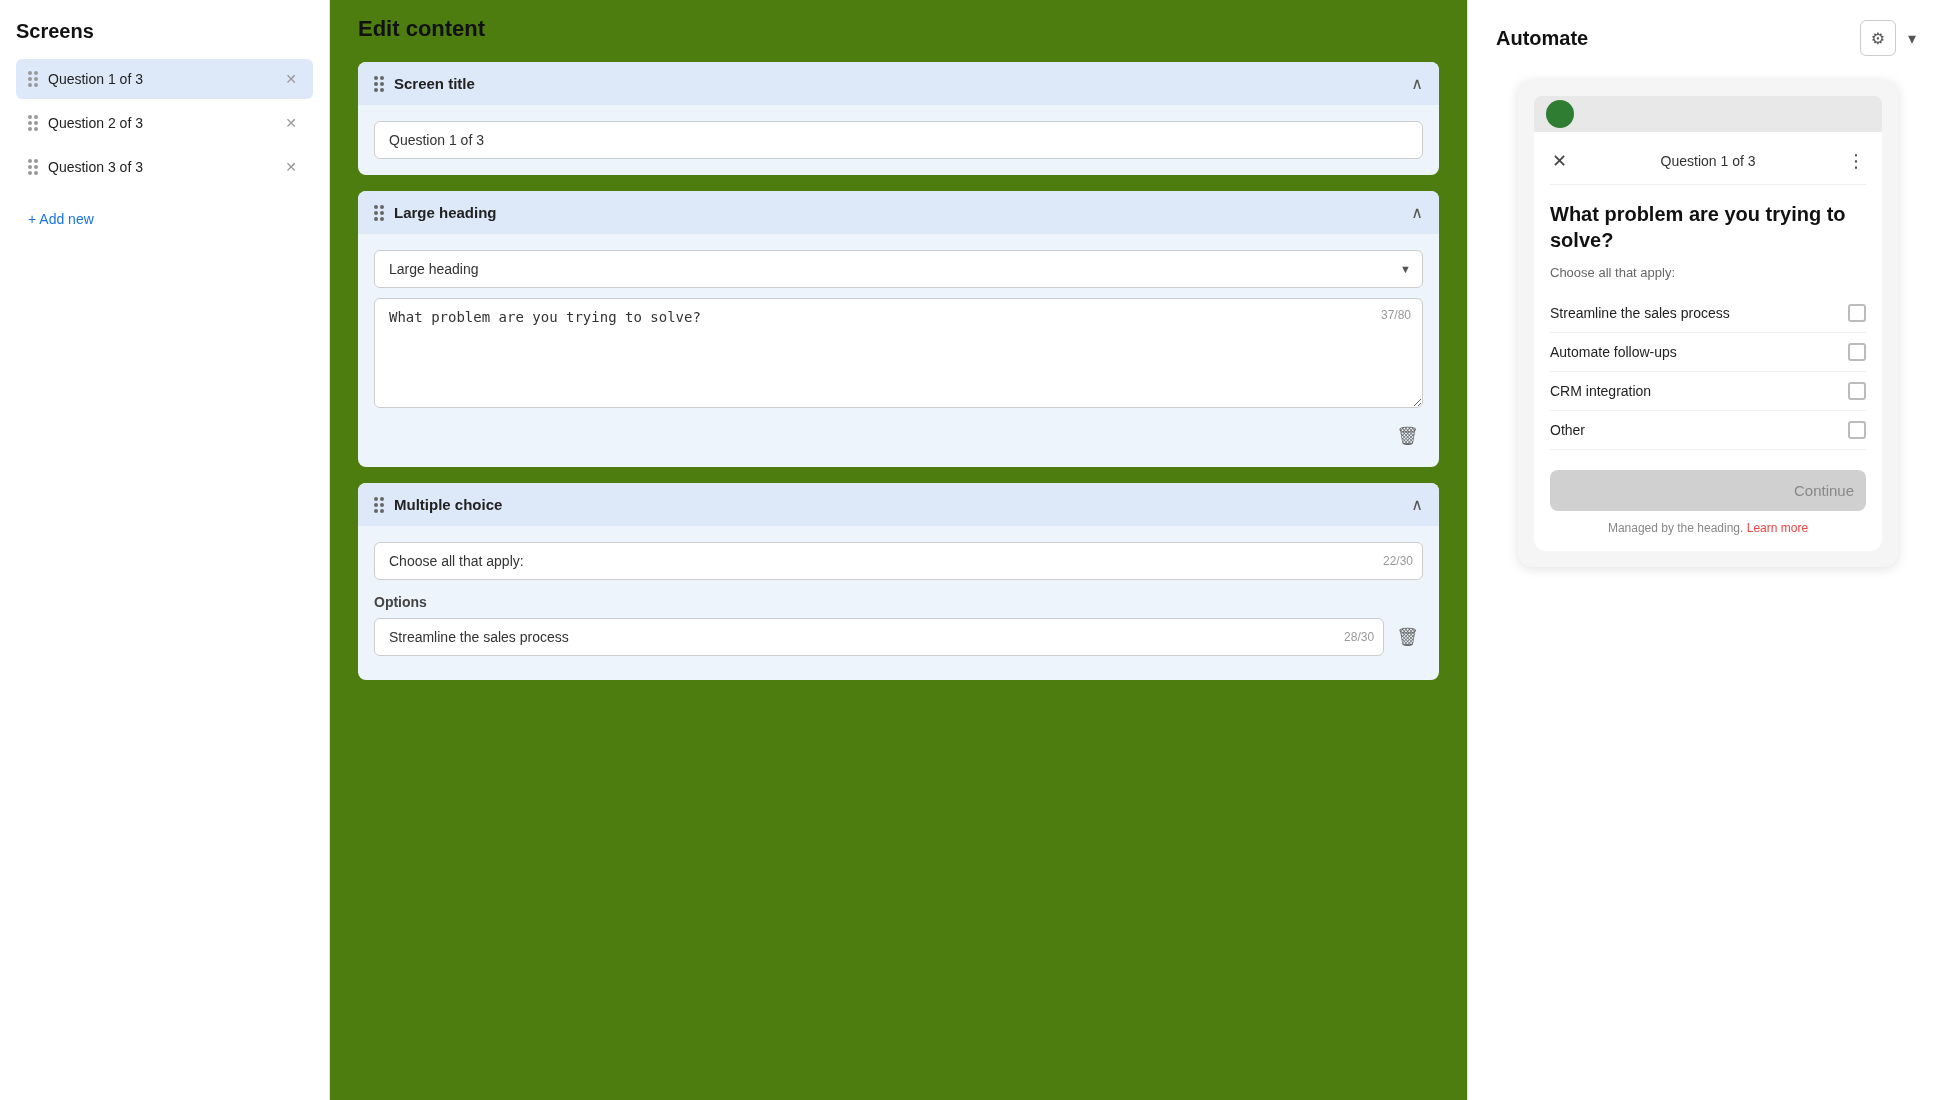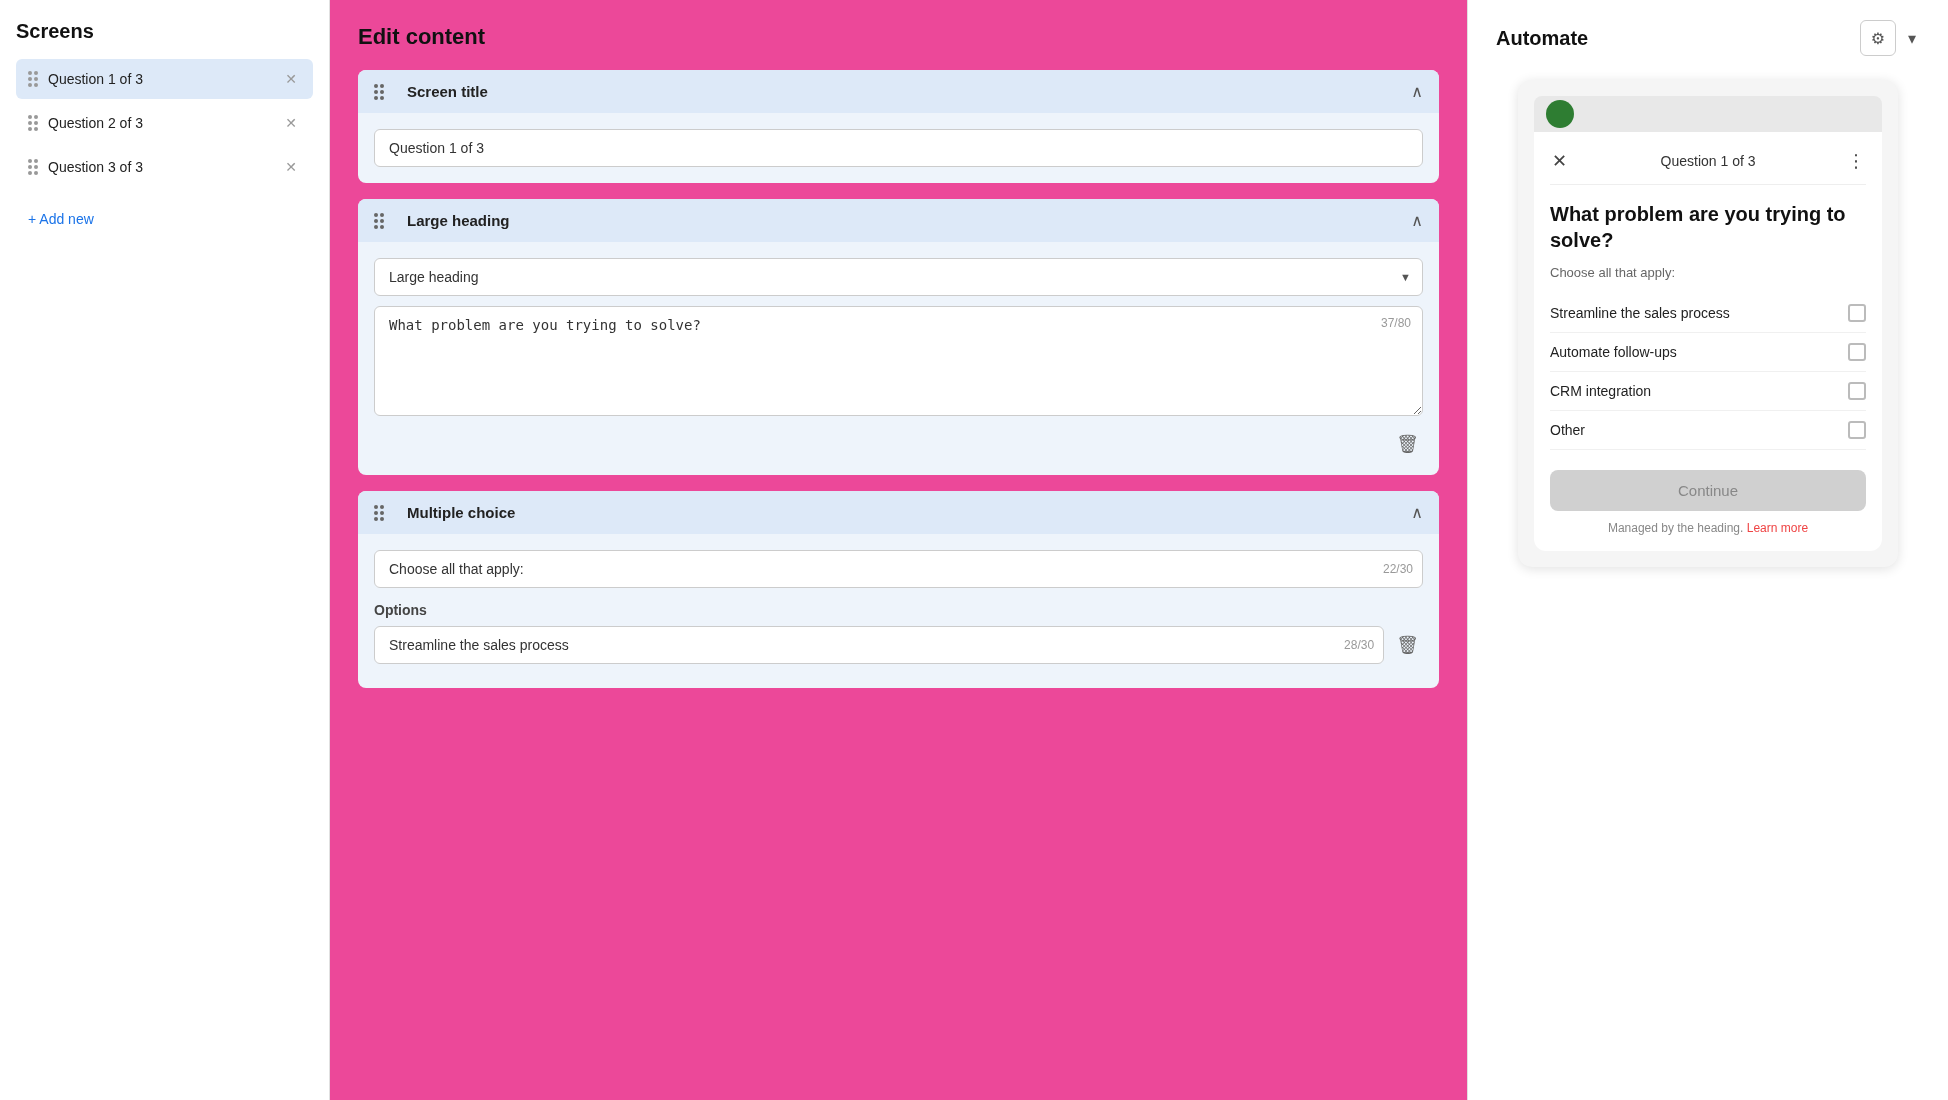--- a/index.html
+++ b/index.html
@@ -68,23 +68,23 @@
       font-size: 14px;
       margin-top: 12px;
       cursor: pointer;
       padding: 8px 12px;
       display: inline-block;
     }
 
     
     .main-edit {
       flex: 1;
-      padding: 24px 28px;
+      padding: 16px 28px;
       overflow-y: auto;
-      background: #ec4899;
+      background: #4d7c0f;
       position: relative;
     }
     .main-edit-title {
       font-size: 22px;
       font-weight: 700;
       color: #111;
       margin-bottom: 20px;
     }
 
     
@@ -93,21 +93,21 @@
       border-radius: 8px;
       margin-bottom: 16px;
       overflow: hidden;
     }
     .section-header {
       display: flex;
       align-items: center;
       padding: 12px 16px;
       background: #dde9f8;
       cursor: pointer;
-      gap: 23px;
+      gap: 10px;
     }
     .section-header-drag {
       display: grid;
       grid-template-columns: 1fr 1fr;
       gap: 2px;
     }
     .section-header-drag span {
       width: 4px;
       height: 4px;
       background: #666;
@@ -392,20 +392,21 @@
       width: 100%;
       padding: 12px;
       background: #d0d0d0;
       border: none;
       border-radius: 8px;
       color: #888;
       font-size: 15px;
       font-weight: 500;
       margin-top: 20px;
       cursor: not-allowed;
+      text-align: right;
     }
     .phone-footer {
       text-align: center;
       font-size: 12px;
       color: #888;
       margin-top: 10px;
     }
     .phone-footer a {
       color: #ef4444;
       text-decoration: none;

